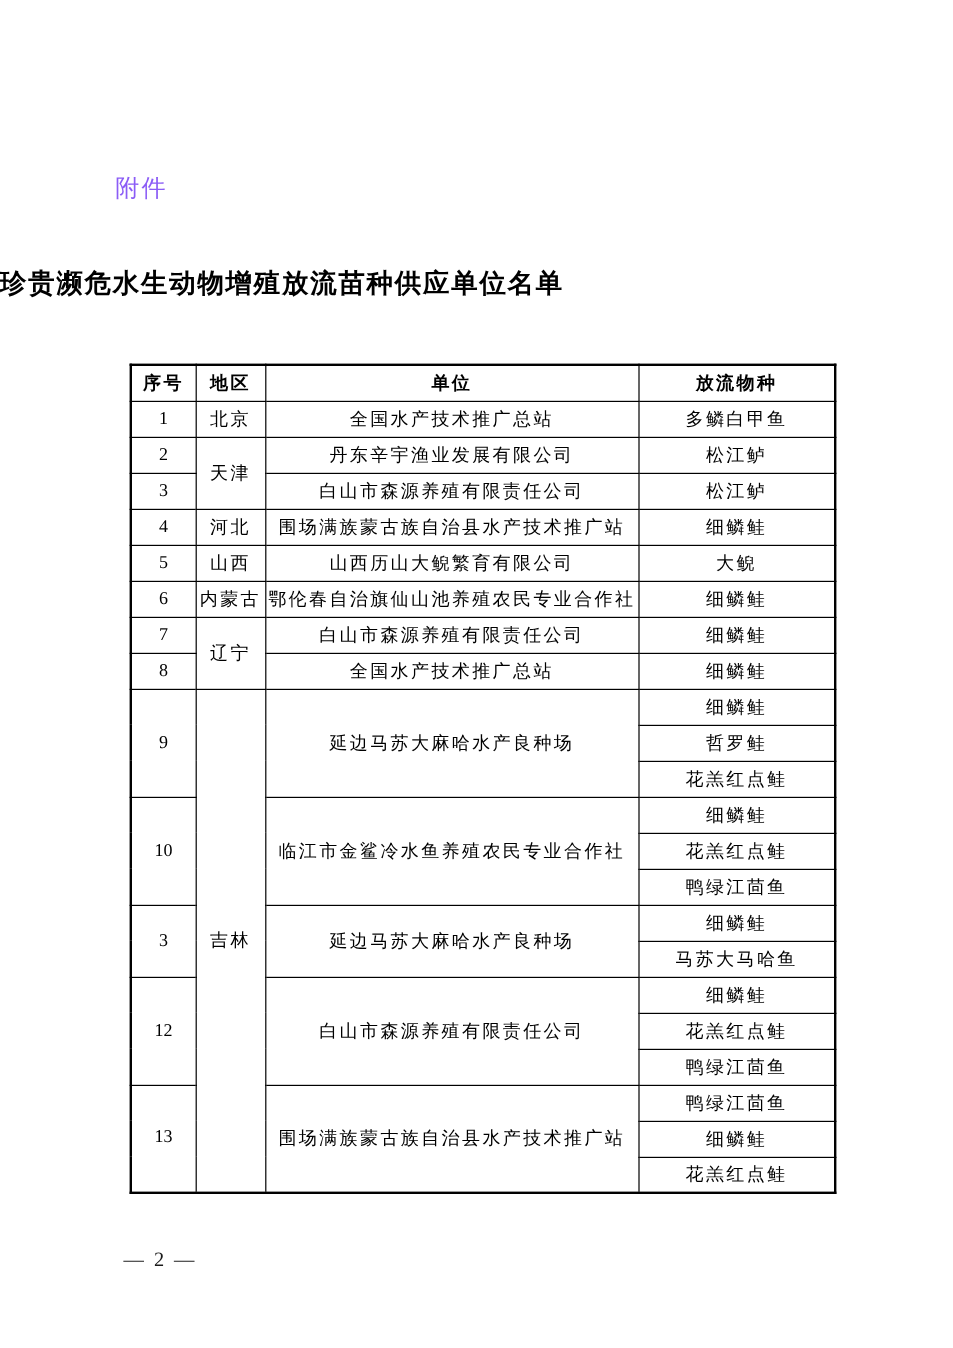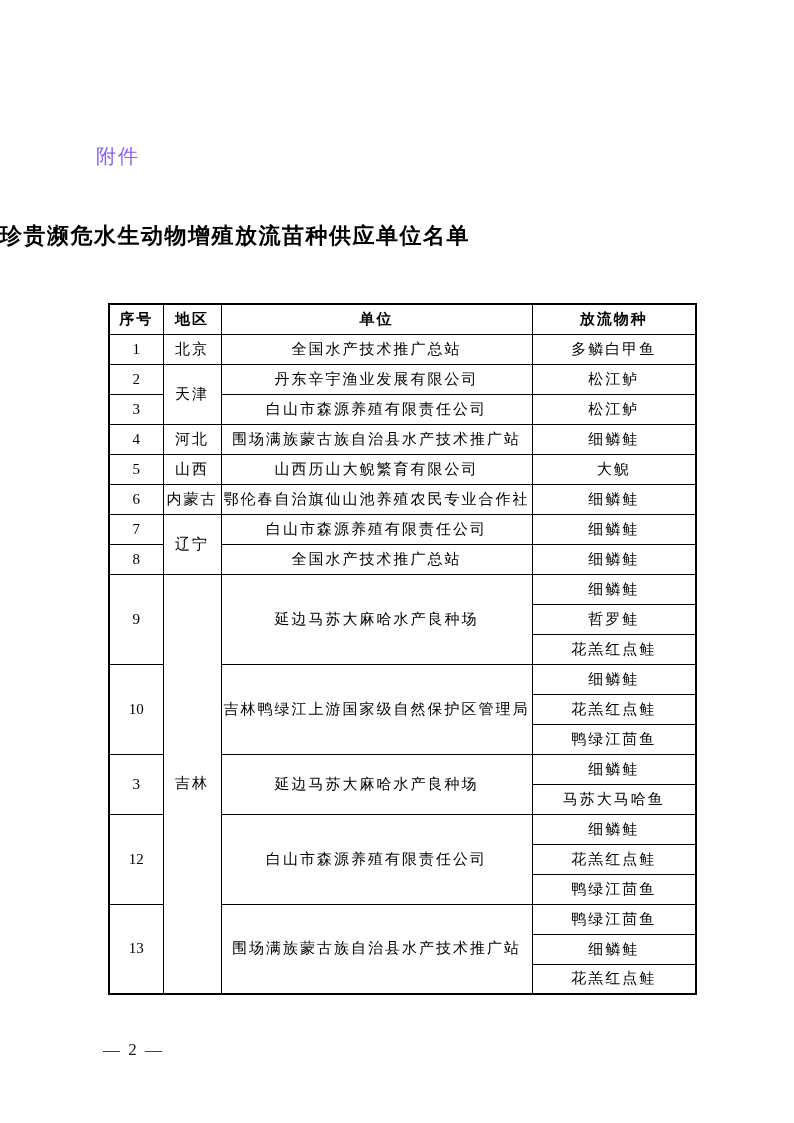--- a/index.html
+++ b/index.html
@@ -153,21 +153,21 @@
         <td class="col-species">细鳞鲑</td>
       </tr>
       <tr>
         <td class="col-species">哲罗鲑</td>
       </tr>
       <tr>
         <td class="col-species">花羔红点鲑</td>
       </tr>
       <tr>
         <td rowspan="3" class="col-no">10</td>
-        <td rowspan="3" class="col-unit">吉林鸭绿江上游国家级自然保护区管理局</td>
+        <td rowspan="3" class="col-unit">临江市金鲨冷水鱼养殖农民专业合作社</td>
         <td class="col-species">细鳞鲑</td>
       </tr>
       <tr>
         <td class="col-species">花羔红点鲑</td>
       </tr>
       <tr>
         <td class="col-species">鸭绿江茴鱼</td>
       </tr>
       <tr>
         <td rowspan="2" class="col-no">3</td>

